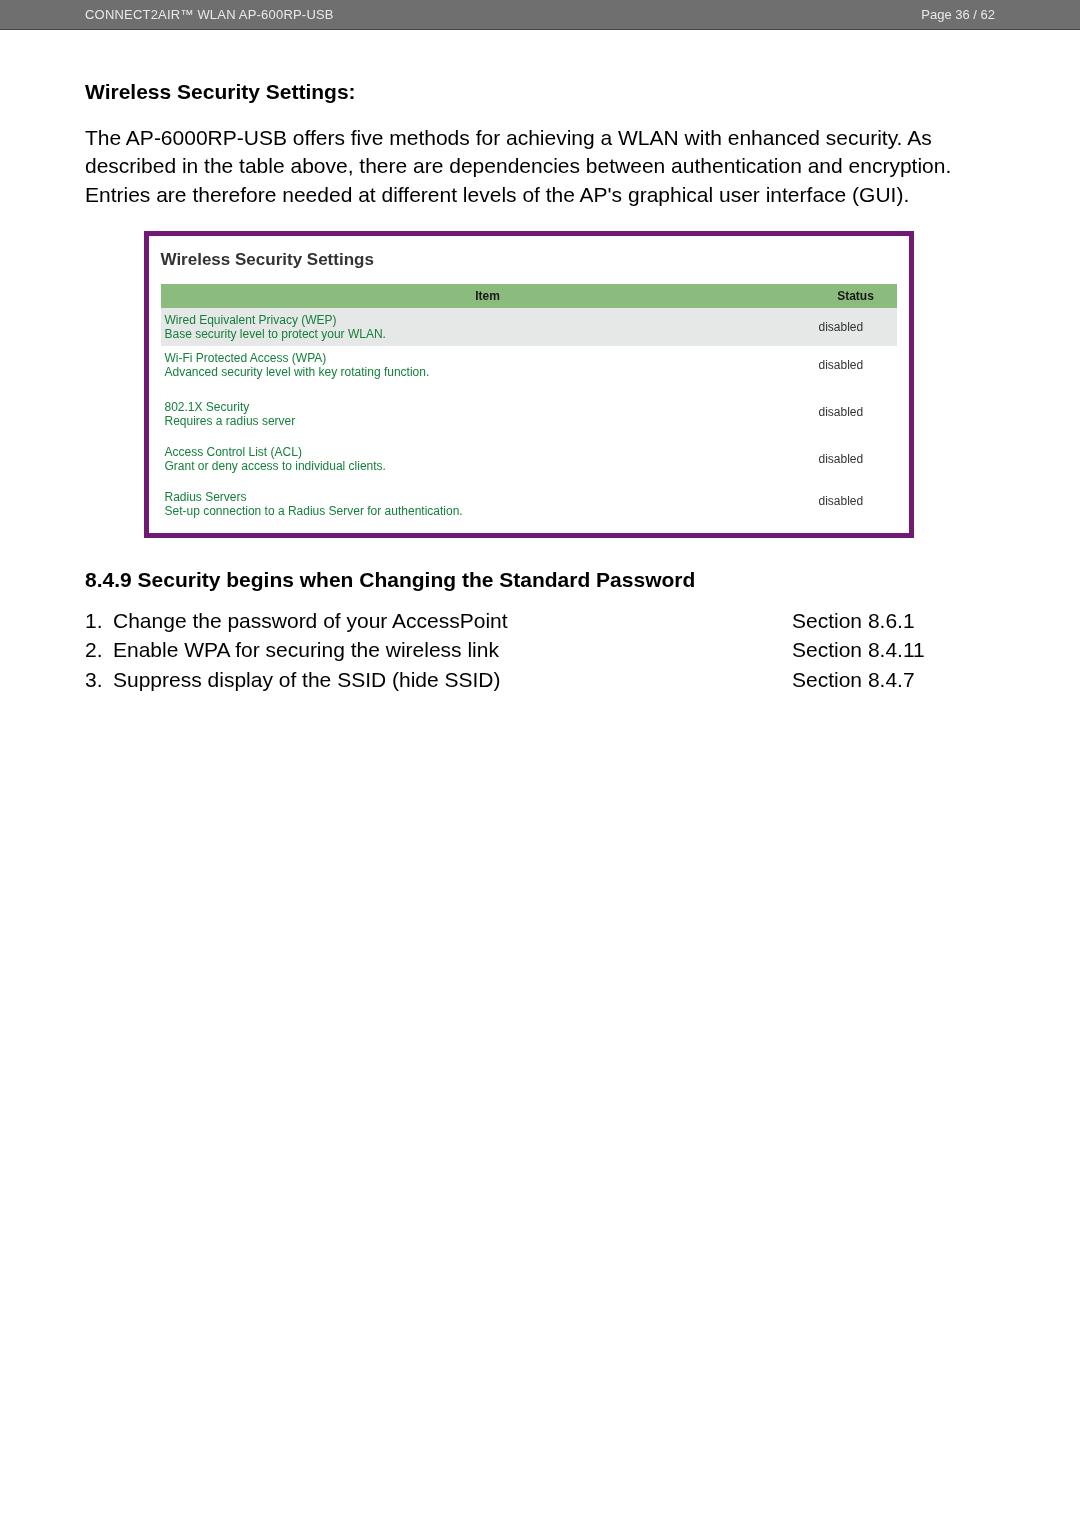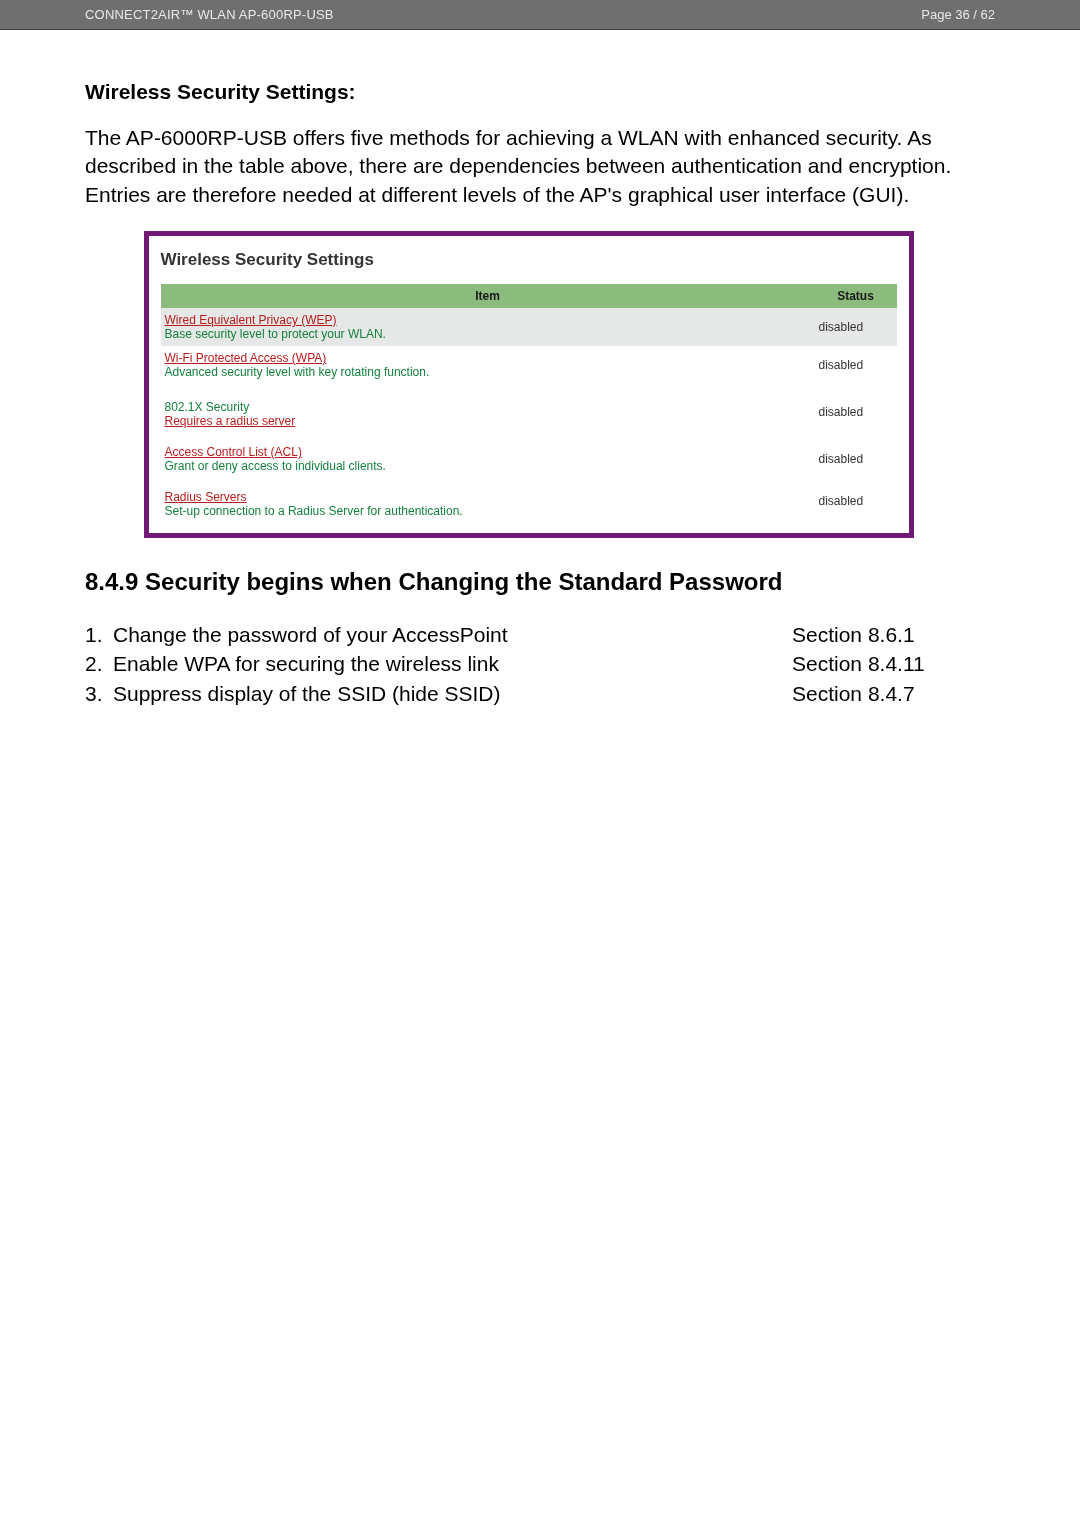--- a/index.html
+++ b/index.html
@@ -74,34 +74,33 @@
       vertical-align: top;
       color: #333;
     }
     .panel tbody tr.striped td { background: #e6e7e7; }
     .panel tbody td.status-cell {
       text-align: left;
       vertical-align: middle;
       width: 82px;
     }
     .link {
-      color: #b91c1c;
-      text-decoration: underline;
+      color: #15803d;
       cursor: pointer;
     }
     .desc {
       color: #15803d;
     }
     .subsection {
       margin-top: 26px;
     }
     .subhead {
       font-weight: bold;
-      font-size: 24px;
-      margin-bottom: 24px;
+      font-size: 21px;
+      margin-bottom: 14px;
     }
     .steps {
       margin: 12px 0 0 0;
     }
     .step-row {
       display: flex;
       justify-content: space-between;
       font-size: 21px;
       line-height: 1.4;
     }

